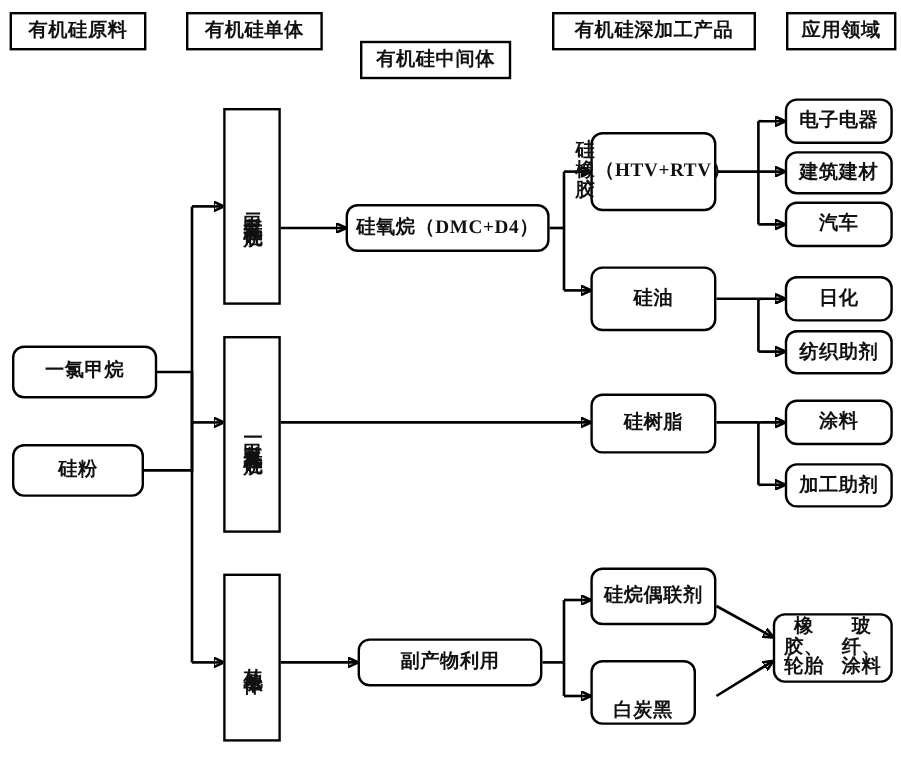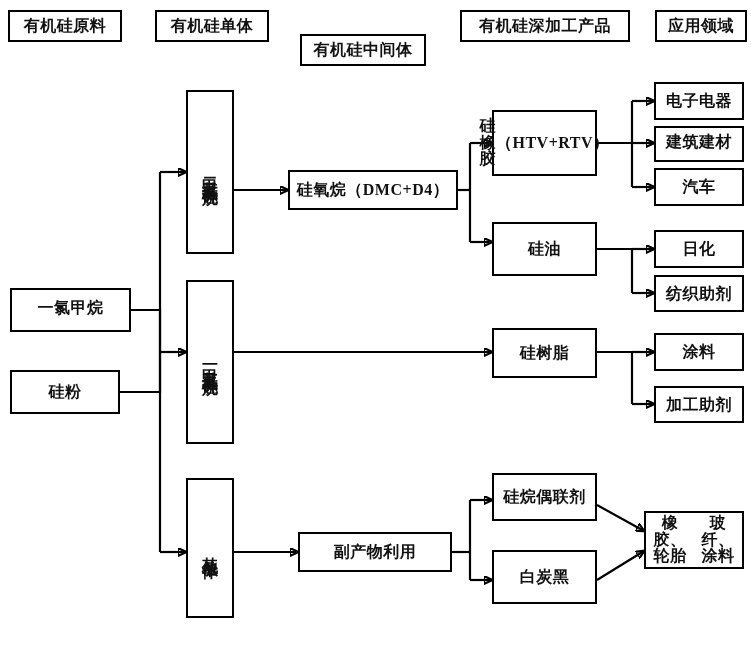--- a/index.html
+++ b/index.html
@@ -28,21 +28,21 @@
     line-height:1.12;
     font-weight:700;
     letter-spacing:0.5px;
     z-index:5;
   }
   .hdr{
     font-size:16px;
     font-weight:700;
     padding:0 6px;
   }
-  .node{font-size:16px;}
+  .node{font-size:16px;border-radius:10px;}
   .two-line{flex-direction:row;line-height:1.05;}
   
   .vert{
     writing-mode:vertical-rl;
     text-orientation:upright;
     letter-spacing:2px;
     font-size:16px;
     font-weight:700;
     line-height:1.0;
   }
@@ -163,28 +163,28 @@
   </div>
   <div class="box node" style="left:492px;top:222px;width:105px;height:54px;">
     <span>硅油</span>
   </div>
   <div class="box node" style="left:492px;top:328px;width:105px;height:50px;">
     <span>硅树脂</span>
   </div>
   <div class="box node" style="left:492px;top:473px;width:105px;height:48px;">
     <span>硅烷偶联剂</span>
   </div>
-  <div class="box node" style="left:492px;top:550px;width:105px;height:54px;">
+  <div class="box node" style="left:492px;top:550px;width:88px;height:54px;align-items:flex-end;">
     <span>白炭黑</span>
   </div>
 
   <div class="box node" style="left:654px;top:82px;width:90px;height:38px;">
     <span>电子电器</span>
   </div>
-  <div class="box node" style="left:654px;top:126px;width:90px;height:36px;font-family:Liberation Mono, monospace;">
+  <div class="box node" style="left:654px;top:126px;width:90px;height:36px;">
     <span>建筑建材</span>
   </div>
   <div class="box node" style="left:654px;top:168px;width:90px;height:38px;align-items:center;">
     <span>汽车</span>
   </div>
   <div class="box node" style="left:654px;top:230px;width:90px;height:38px;">
     <span>日化</span>
   </div>
   <div class="box node" style="left:654px;top:275px;width:90px;height:37px;">
     <span>纺织助剂</span>

